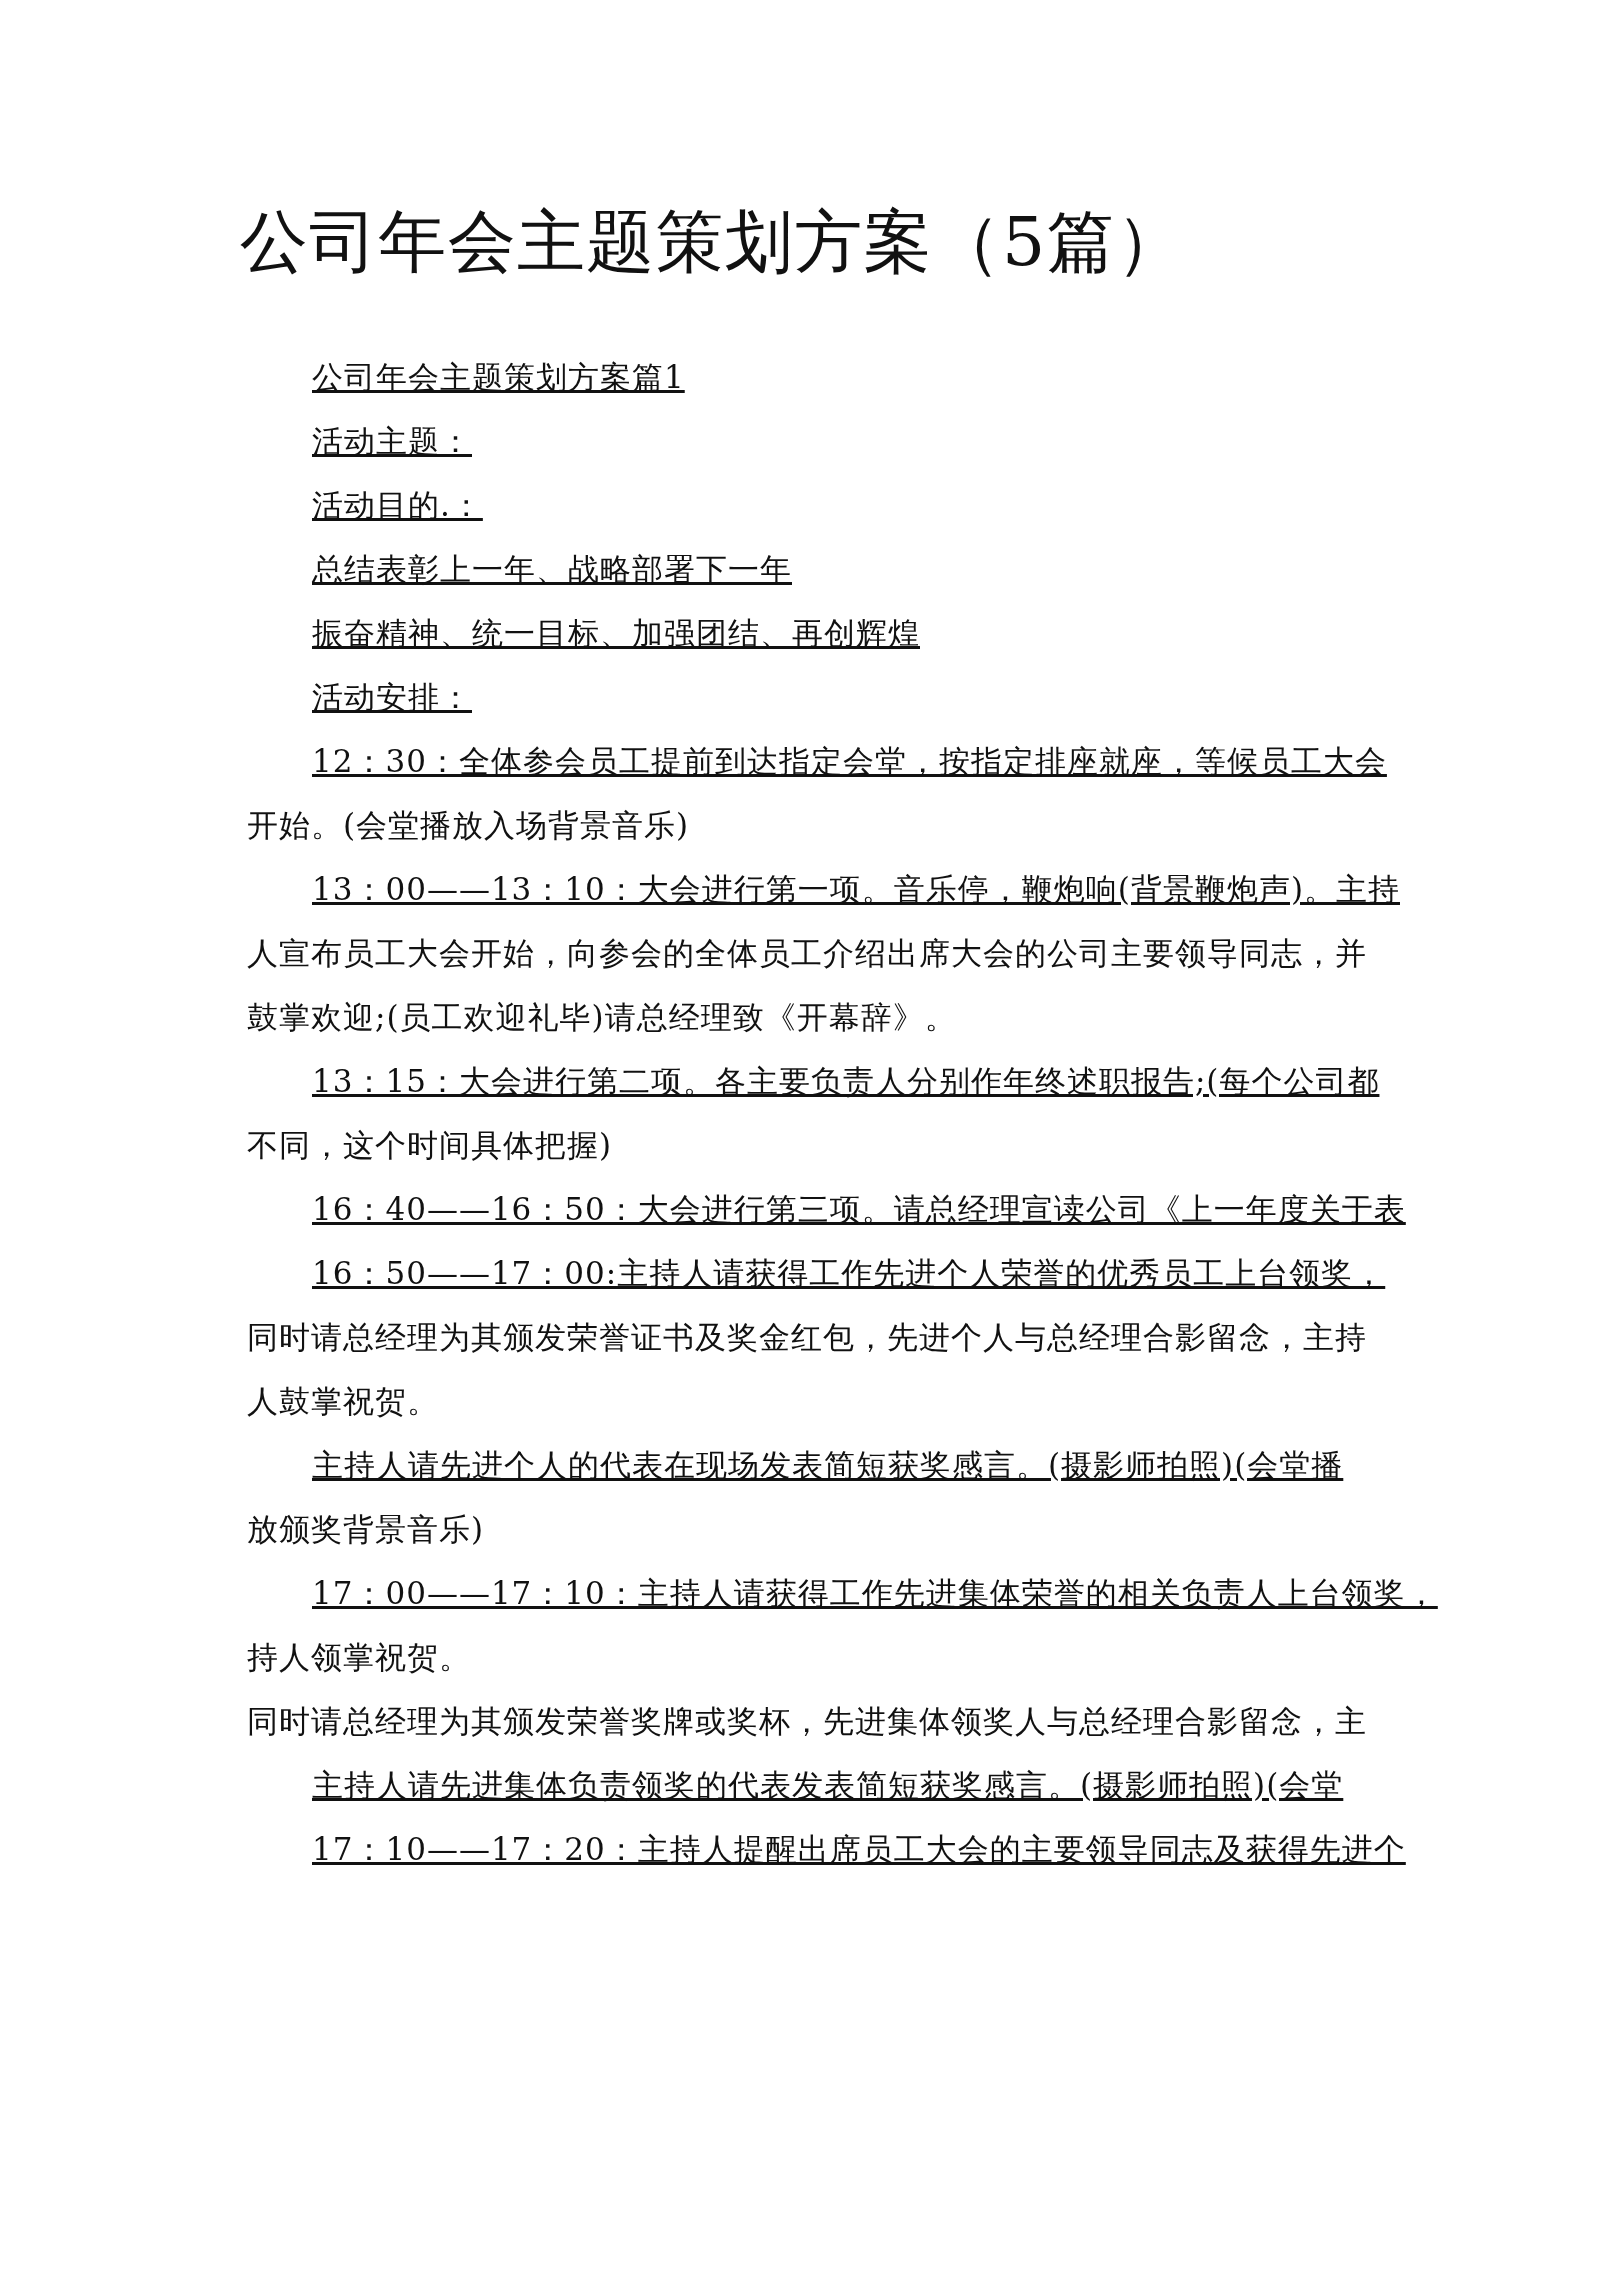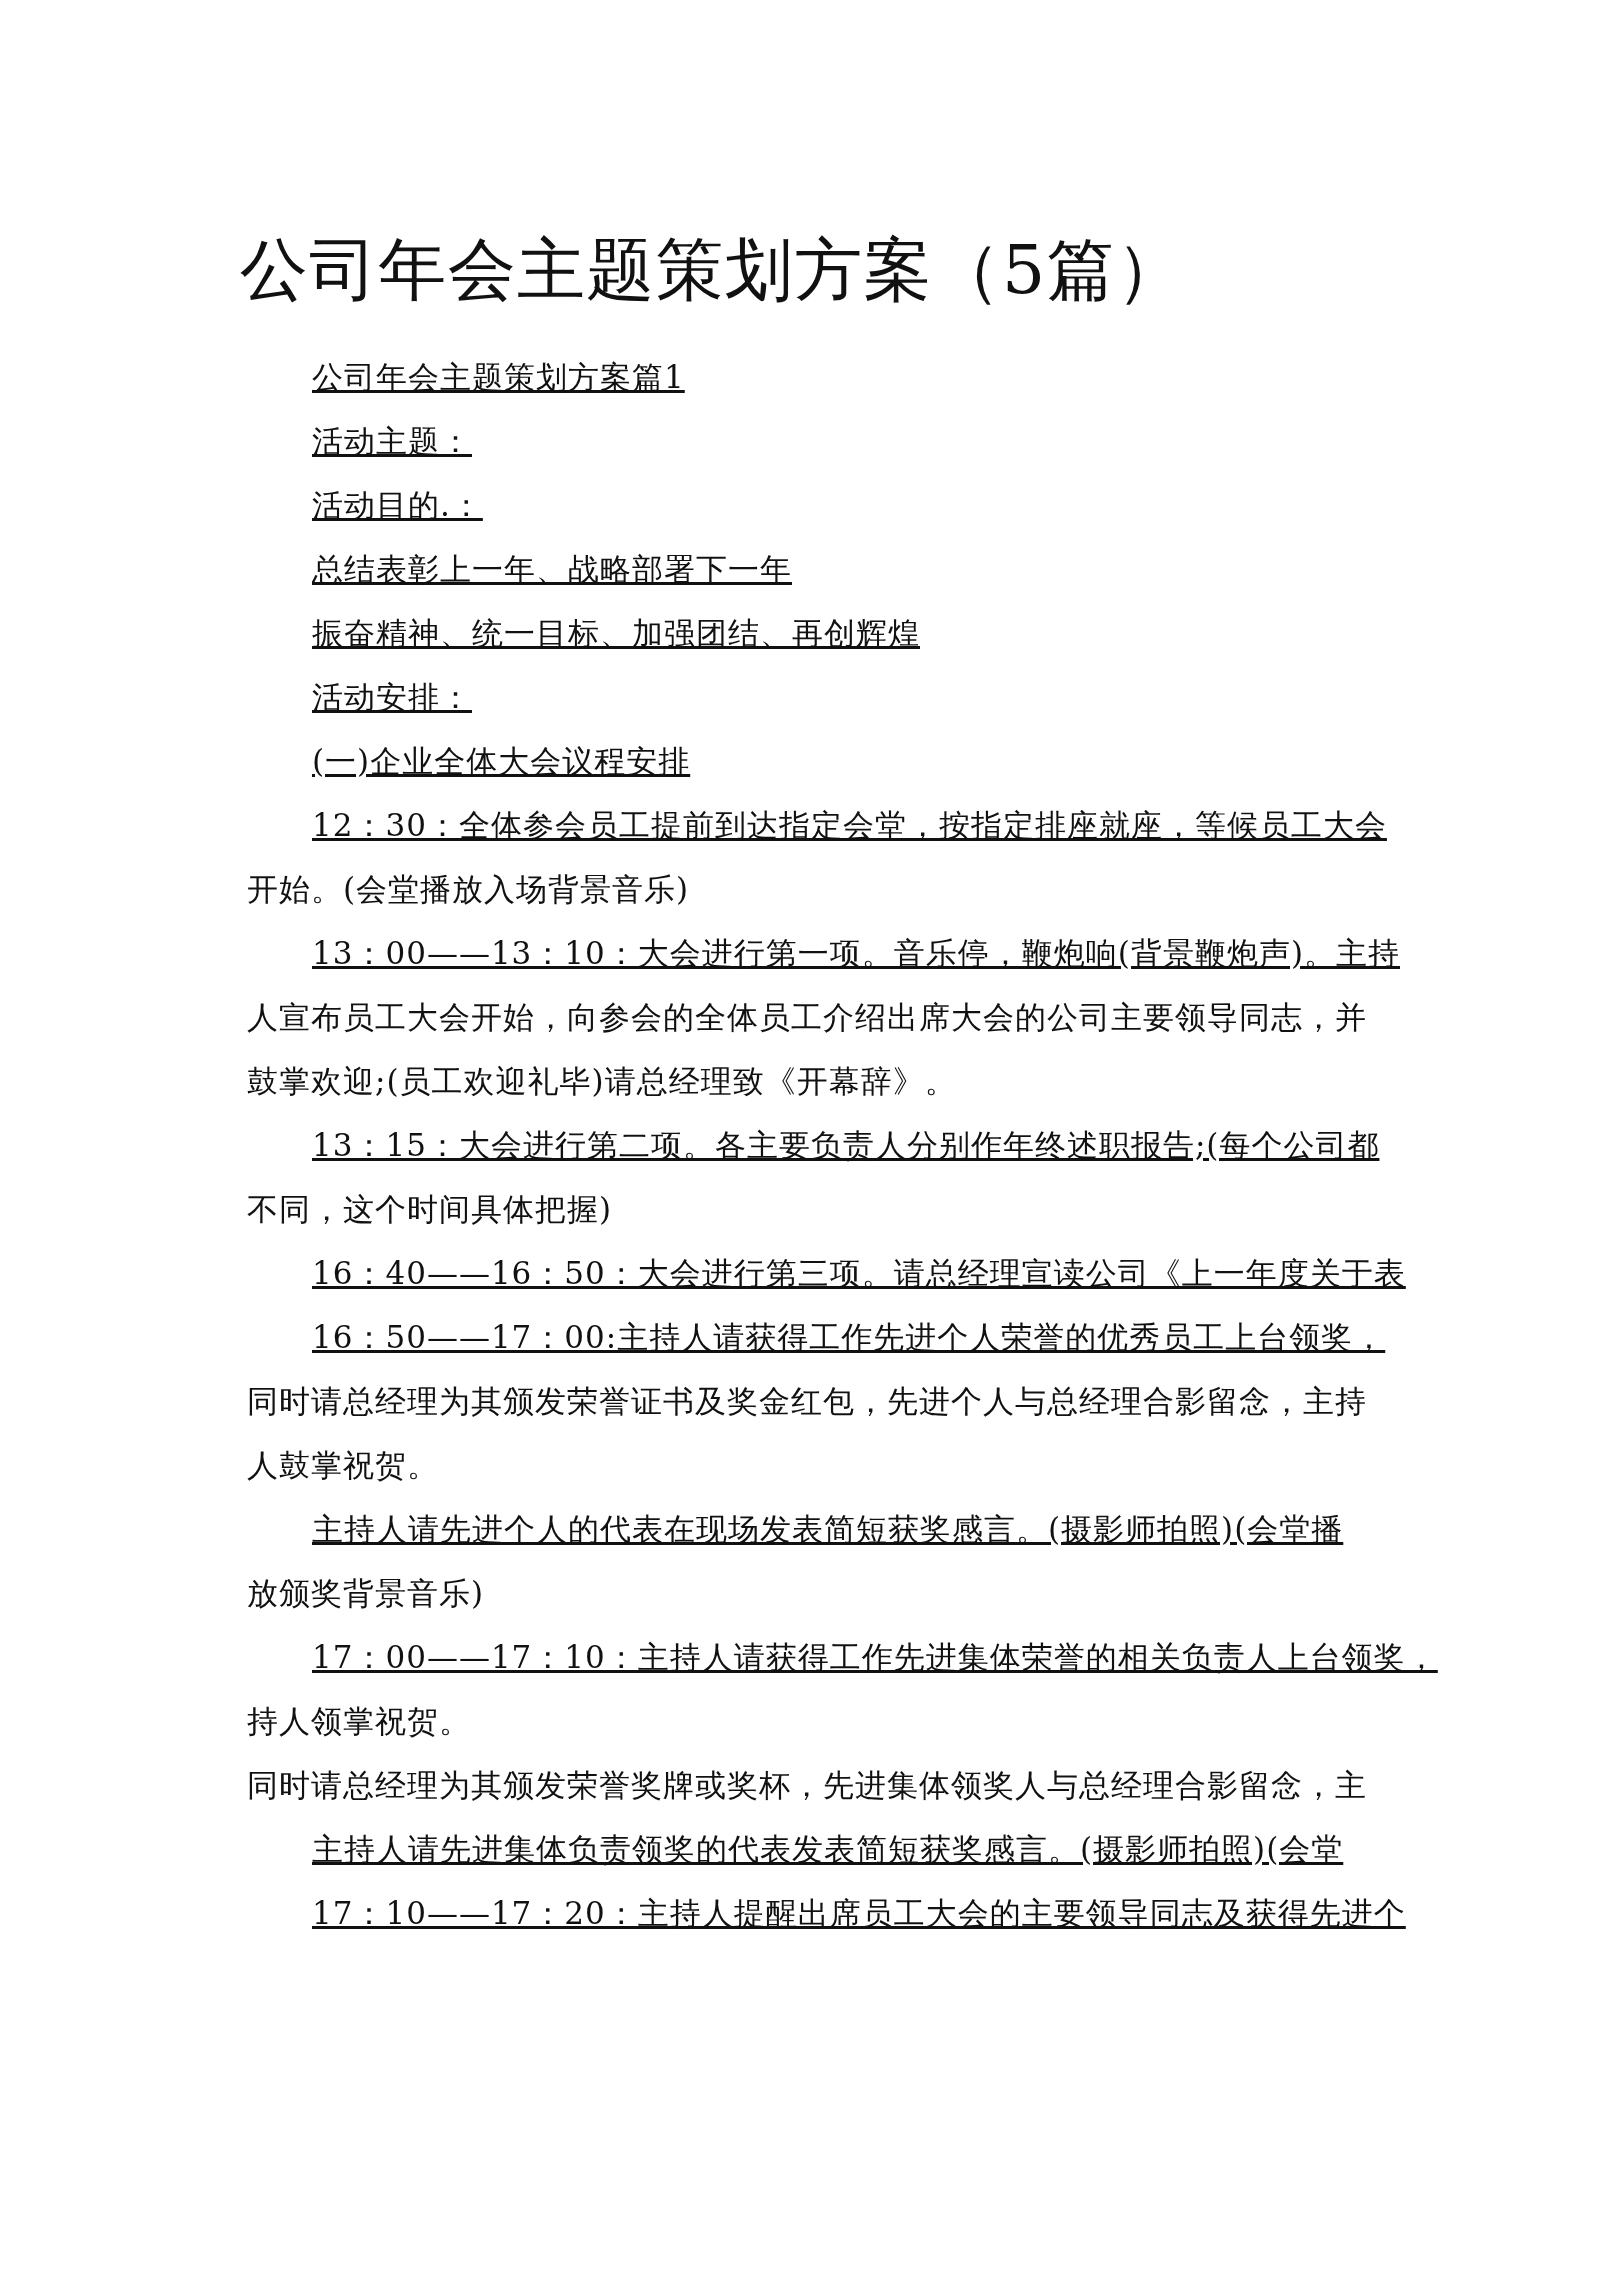--- a/index.html
+++ b/index.html
@@ -1,37 +1,36 @@
 <!DOCTYPE html>
 <html style="font-size:10.5px"><head>
 <meta charset="utf-8">
 <style>
   html, body { margin: 0; padding: 0; background: #ffffff; }
   body { width: 1623px; height: 2295px; position: relative; overflow: hidden;
          font-family: "DejaVu Serif", "Liberation Serif", serif; color: #111; }
   .title { position: absolute; left: 0; width: 1425px; top: 196px; text-align: center;
-           font-size: 68px; line-height: 92px; letter-spacing: 1.3px; margin-top: 28px; }
+           font-size: 68px; line-height: 92px; letter-spacing: 1.3px; }
   .body { position: absolute; left: 247px; top: 356px; width: 1135px; }
   .line { height: 64px; line-height: 43px; font-size: 31px; white-space: nowrap;
           letter-spacing: 1px; }
   .indent { padding-left: 65px; text-decoration: underline; }
 </style>
 </head>
 <body>
 
 <div class="title">公司年会主题策划方案（5篇）</div>
 
 <div class="body">
   <div class="line indent">公司年会主题策划方案篇1</div>
   <div class="line indent">活动主题：</div>
   <div class="line indent">活动目的.：</div>
   <div class="line indent">总结表彰上一年、战略部署下一年</div>
   <div class="line indent">振奋精神、统一目标、加强团结、再创辉煌</div>
   <div class="line indent">活动安排：</div>
-  <div class="line indent">(一)企业全体大会议程安排</div>
   <div class="line indent">12：30：全体参会员工提前到达指定会堂，按指定排座就座，等候员工大会</div>
   <div class="line">开始。(会堂播放入场背景音乐)</div>
   <div class="line indent">13：00——13：10：大会进行第一项。音乐停，鞭炮响(背景鞭炮声)。主持</div>
   <div class="line">人宣布员工大会开始，向参会的全体员工介绍出席大会的公司主要领导同志，并</div>
   <div class="line">鼓掌欢迎;(员工欢迎礼毕)请总经理致《开幕辞》。</div>
   <div class="line indent">13：15：大会进行第二项。各主要负责人分别作年终述职报告;(每个公司都</div>
   <div class="line">不同，这个时间具体把握)</div>
   <div class="line indent">16：40——16：50：大会进行第三项。请总经理宣读公司《上一年度关于表</div>
   <div class="line indent">16：50——17：00:主持人请获得工作先进个人荣誉的优秀员工上台领奖，</div>
   <div class="line">同时请总经理为其颁发荣誉证书及奖金红包，先进个人与总经理合影留念，主持</div>

